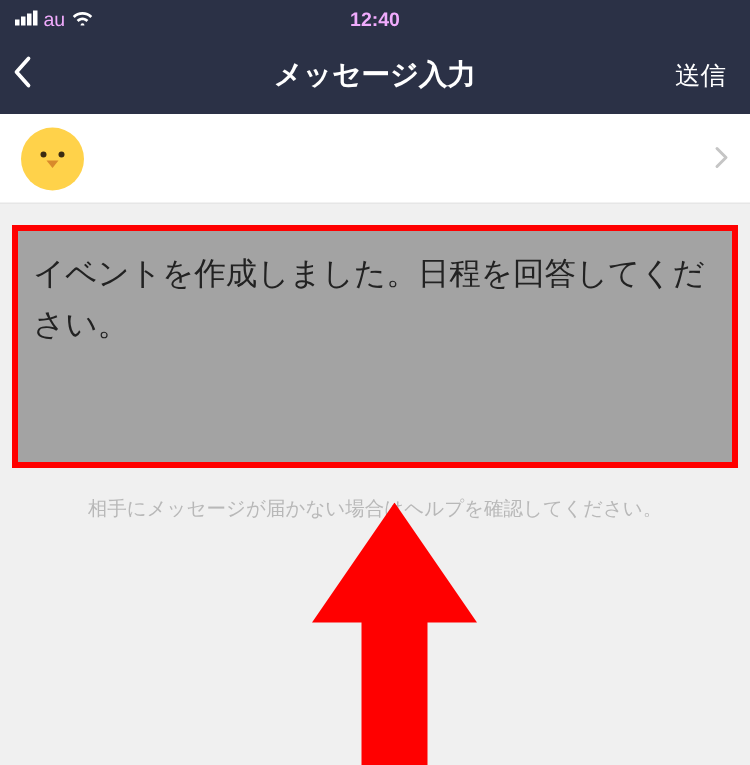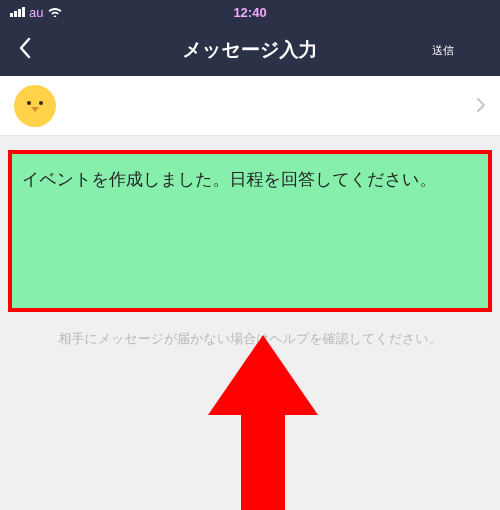--- a/index.html
+++ b/index.html
@@ -39,25 +39,25 @@
       width: 2px; height: 5px; background: #fff; border-radius: 0 1px 1px 0;
     }
     .battery-fill { background: #fff; height: 100%; width: 94%; }
     .nav-bar {
       height: 52px;
       background: #2b3146;
       color: #fff;
       display: flex;
       align-items: center;
       justify-content: space-between;
-      padding: 0 18px;
+      padding: 0 8px;
     }
     .back-btn { font-size: 26px; font-weight: 300; cursor: pointer; width: 50px; }
     .nav-title { font-size: 19px; font-weight: 600; text-align: center; flex: 1; }
-    .send-btn { font-size: 11px; cursor: pointer; width: 50px; text-align: left; }
+    .send-btn { font-size: 17px; cursor: pointer; width: 50px; text-align: center; }
     .row-top {
       background: #fff;
       height: 60px;
       display: flex;
       align-items: center;
       padding: 0 14px;
       border-bottom: 1px solid #e6e6e6;
     }
     .avatar {
       width: 42px; height: 42px; border-radius: 50%;
@@ -69,24 +69,24 @@
     .avatar .eye.l{left:13px} .avatar .eye.r{right:13px}
     .avatar .beak {
       width:0;height:0;border-left:4px solid transparent;border-right:4px solid transparent;
       border-top:5px solid #d98a2b;position:absolute;top:22px;left:17px;
     }
     .row-chev { margin-left: auto; color: #c5c5c5; font-size: 22px; }
     .gap { height: 14px; background: #f0f0f0; }
     .msg-wrap { position: relative; margin: 0 8px; }
     .highlight-box {
       border: 4px solid #ff0000;
-      background: #86efac;
+      background: #a3a3a3;
       min-height: 162px;
       padding: 12px 10px;
-      font-size: 17px;
+      font-size: 21px;
       line-height: 1.6;
       color: #222;
     }
     .help-text {
       text-align: center;
       color: #b8b8b8;
       font-size: 13px;
       margin-top: 18px;
       padding: 0 10px;
     }

